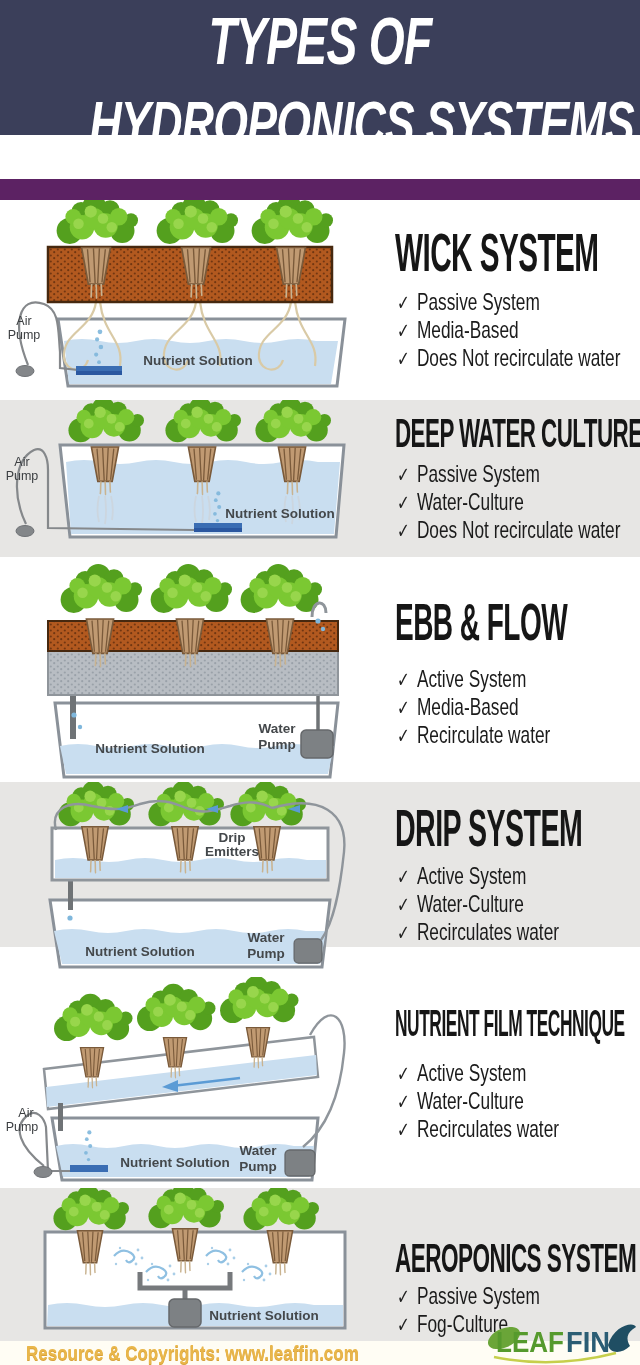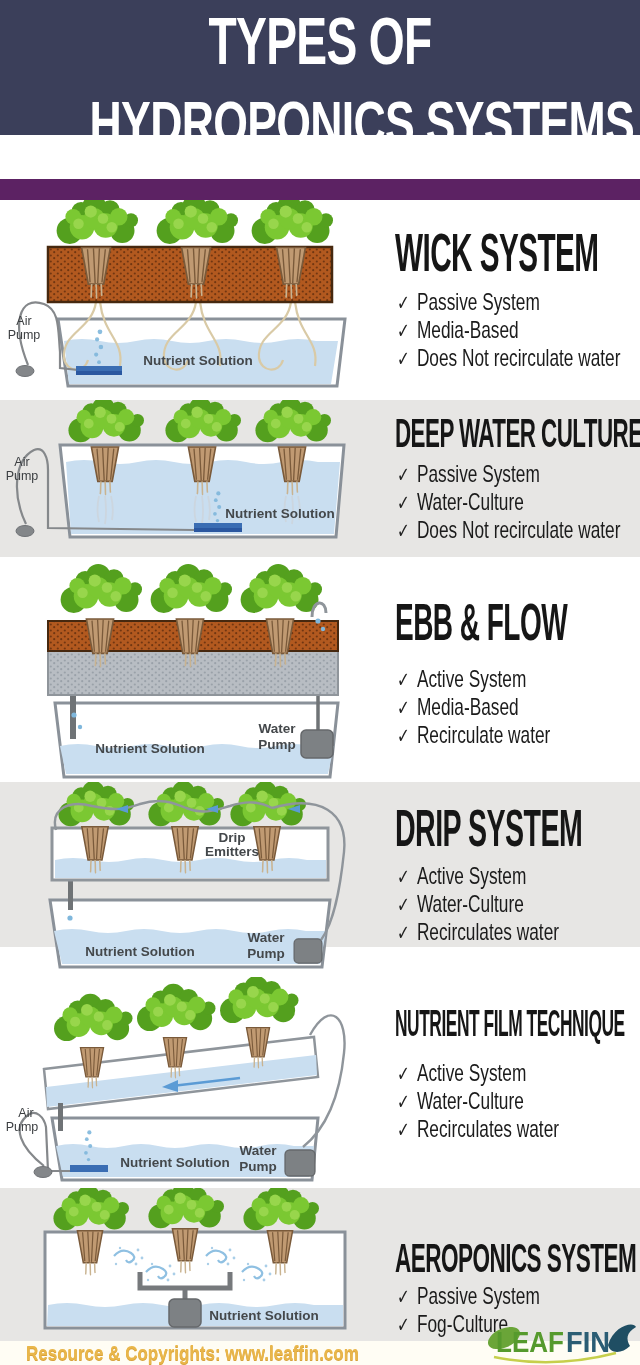--- a/index.html
+++ b/index.html
@@ -1,19 +1,19 @@
 <!DOCTYPE html>
 <html><head>
 <meta charset="utf-8">
 <style>
   html,body{margin:0;padding:0;}
   .page{position:relative;width:640px;height:1365px;background:#ffffff;overflow:hidden;
         font-family:"Liberation Sans",sans-serif;}
   
-  .header{position:absolute;top:0;left:0;width:640px;height:135px;background:#3b3f5a;}
+  .header{position:absolute;top:0;left:0;width:640px;height:135px;background:#3b3f5a;font-style:italic;}
   .header .l1,.header .l2{position:absolute;left:0;width:640px;text-align:center;color:#ffffff;
         font-weight:bold;line-height:1;white-space:nowrap;}
   .header .l1{top:8px;font-size:66px;transform:scaleX(0.70);transform-origin:center top;letter-spacing:-1px;}
   .header .l2{top:92px;font-size:62px;transform:scaleX(0.72);transform-origin:center top;letter-spacing:-1px;}
   .accent-bar{position:absolute;top:179px;left:0;width:640px;height:21px;background:#5c2263;}
   
   .sec{position:absolute;left:0;width:640px;}
   #sec-wick{top:200px;height:200px;background:#ffffff;}
   #sec-dwc {top:400px;height:157px;background:#e7e6e4;}
   #sec-ebb {top:557px;height:225px;background:#ffffff;}

